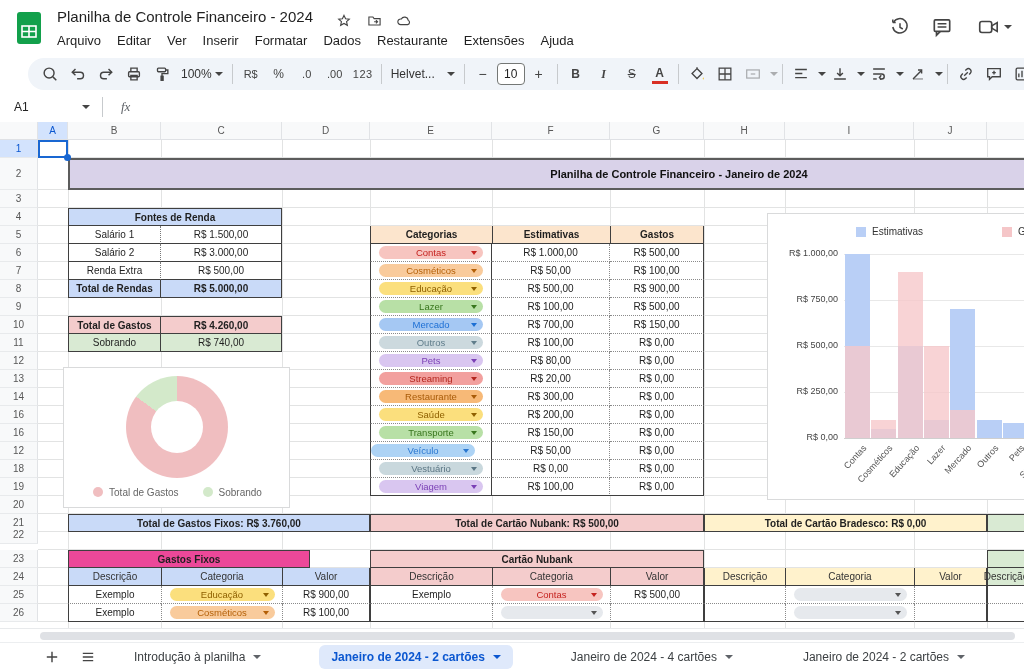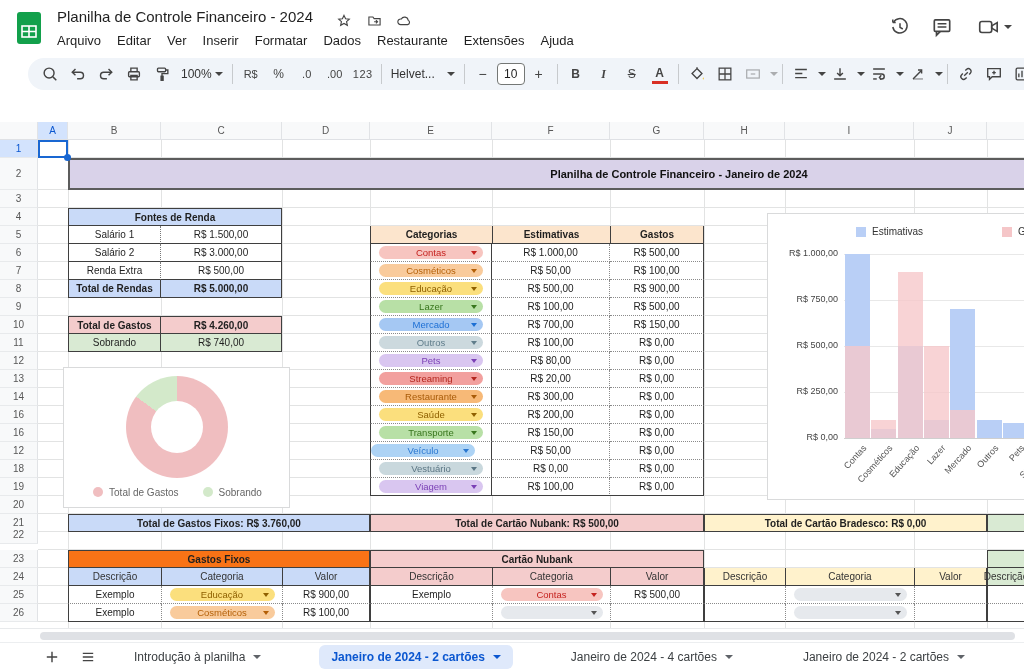--- a/index.html
+++ b/index.html
@@ -230,20 +230,29 @@
       </span>
     <span class="ico">
         <svg width="18" height="18" viewBox="0 0 20 20" fill="none" stroke="#444" stroke-width="1.5">
           <rect x="3.5" y="3.5" width="13" height="13" rx="1.5"></rect>
           <path d="M6.5 13.5V9.5M10 13.5V6.5M13.5 13.5v-3"></path>
         </svg>
       </span>
 
   </div>
 
+  <div id="formulabar">
+    <span id="name-box">
+        <span>A1</span>
+        <span class="caret"></span>
+      </span>
+    <span class="sep"></span>
+    <span id="fx-label">fx</span>
+    <span style="flex:1;"></span>
+  </div>
 
   <div id="sheet">
       <div style="position: absolute; left: 0px; top: 0px; width: 38px; height: 18px; background: rgb(248, 249, 250); border-right: 1px solid rgb(225, 227, 230); border-bottom: 1px solid rgb(223, 225, 229); box-sizing: border-box;"></div>
       <div class="colhdr selhdr" style="position: absolute; left: 38px; width: 30px;">A</div>
       <div class="colhdr" style="position: absolute; left: 68px; width: 93px;">B</div>
       <div class="colhdr" style="position: absolute; left: 161px; width: 121px;">C</div>
       <div class="colhdr" style="position: absolute; left: 282px; width: 88px;">D</div>
       <div class="colhdr" style="position: absolute; left: 370px; width: 122px;">E</div>
       <div class="colhdr" style="position: absolute; left: 492px; width: 118px;">F</div>
       <div class="colhdr" style="position: absolute; left: 610px; width: 94px;">G</div>
@@ -497,21 +506,21 @@
         </div>
         <div style="position: absolute; left: 234px; top: 12px; display: flex; align-items: center; font-size: 10px; color: rgb(51, 51, 51); white-space: nowrap;">
           <span class="legsq" style="background: rgb(245, 198, 200);"></span>
           <span>Gastos</span>
         </div>
       </div>
       <div style="position: absolute; left: 68px; top: 392px; width: 302px; height: 18px; background: rgb(201, 218, 248); border: 1px solid rgb(63, 63, 63); box-sizing: border-box; z-index: 2; display: flex; align-items: center; justify-content: center; font-weight: bold; font-size: 10px;">Total de Gastos Fixos: R$ 3.760,00</div>
       <div style="position: absolute; left: 370px; top: 392px; width: 334px; height: 18px; background: rgb(244, 204, 204); border: 1px solid rgb(63, 63, 63); box-sizing: border-box; z-index: 2; display: flex; align-items: center; justify-content: center; font-weight: bold; font-size: 10px;">Total de Cartão Nubank: R$ 500,00</div>
       <div style="position: absolute; left: 704px; top: 392px; width: 283px; height: 18px; background: rgb(255, 242, 204); border: 1px solid rgb(63, 63, 63); box-sizing: border-box; z-index: 2; display: flex; align-items: center; justify-content: center; font-weight: bold; font-size: 10px;">Total de Cartão Bradesco: R$ 0,00</div>
       <div style="position: absolute; left: 987px; top: 392px; width: 38px; height: 18px; background: rgb(217, 234, 211); border: 1px solid rgb(63, 63, 63); box-sizing: border-box; z-index: 2; display: flex; align-items: center; justify-content: center; font-weight: bold; font-size: 10px;"></div>
-      <div style="position: absolute; left: 68px; top: 428px; width: 302px; height: 18px; background: #f97316; border: 1px solid rgb(63, 63, 63); box-sizing: border-box; z-index: 2; display: flex; align-items: center; justify-content: center; font-weight: bold; font-size: 10px;">Gastos Fixos</div>
+      <div style="position: absolute; left: 68px; top: 428px; width: 242px; height: 18px; background: #ec4899; border: 1px solid rgb(63, 63, 63); box-sizing: border-box; z-index: 2; display: flex; align-items: center; justify-content: center; font-weight: bold; font-size: 10px;">Gastos Fixos</div>
       <div style="position: absolute; left: 68px; top: 446px; width: 93px; height: 18px; background: rgb(201, 218, 248); border-left: 1px solid rgb(63, 63, 63); border-bottom: 1px solid rgb(63, 63, 63); border-right: none; box-sizing: border-box; z-index: 2; display: flex; align-items: center; justify-content: center; font-size: 10px; color: rgb(51, 51, 51);">Descrição</div>
       <div style="position: absolute; left: 161px; top: 446px; width: 121px; height: 18px; background: rgb(201, 218, 248); border-left: 1px solid rgb(63, 63, 63); border-bottom: 1px solid rgb(63, 63, 63); border-right: none; box-sizing: border-box; z-index: 2; display: flex; align-items: center; justify-content: center; font-size: 10px; color: rgb(51, 51, 51);">Categoria</div>
       <div style="position: absolute; left: 282px; top: 446px; width: 88px; height: 18px; background: rgb(201, 218, 248); border-left: 1px solid rgb(63, 63, 63); border-bottom: 1px solid rgb(63, 63, 63); border-right: 1px solid rgb(63, 63, 63); box-sizing: border-box; z-index: 2; display: flex; align-items: center; justify-content: center; font-size: 10px; color: rgb(51, 51, 51);">Valor</div>
       <div style="position: absolute; left: 68px; top: 464px; width: 93px; height: 18px; background: rgb(255, 255, 255); border-left: 1px solid rgb(63, 63, 63); border-right: none; border-bottom: 1px dotted rgb(138, 138, 138); box-sizing: border-box; z-index: 2; display: flex; align-items: center; justify-content: center; font-size: 10px;">Exemplo</div>
       <div style="position: absolute; left: 161px; top: 464px; width: 121px; height: 18px; background: rgb(255, 255, 255); border-left: 1px dotted rgb(138, 138, 138); border-right: none; border-bottom: 1px dotted rgb(138, 138, 138); box-sizing: border-box; z-index: 2; display: flex; align-items: center; justify-content: center; font-size: 10px;">
         <div class="pill" style="width: 105px; background: rgb(251, 223, 125); color: rgb(143, 96, 0);">
           <span>Educação</span>
           <span class="pcaret"></span>
         </div>
       </div>

